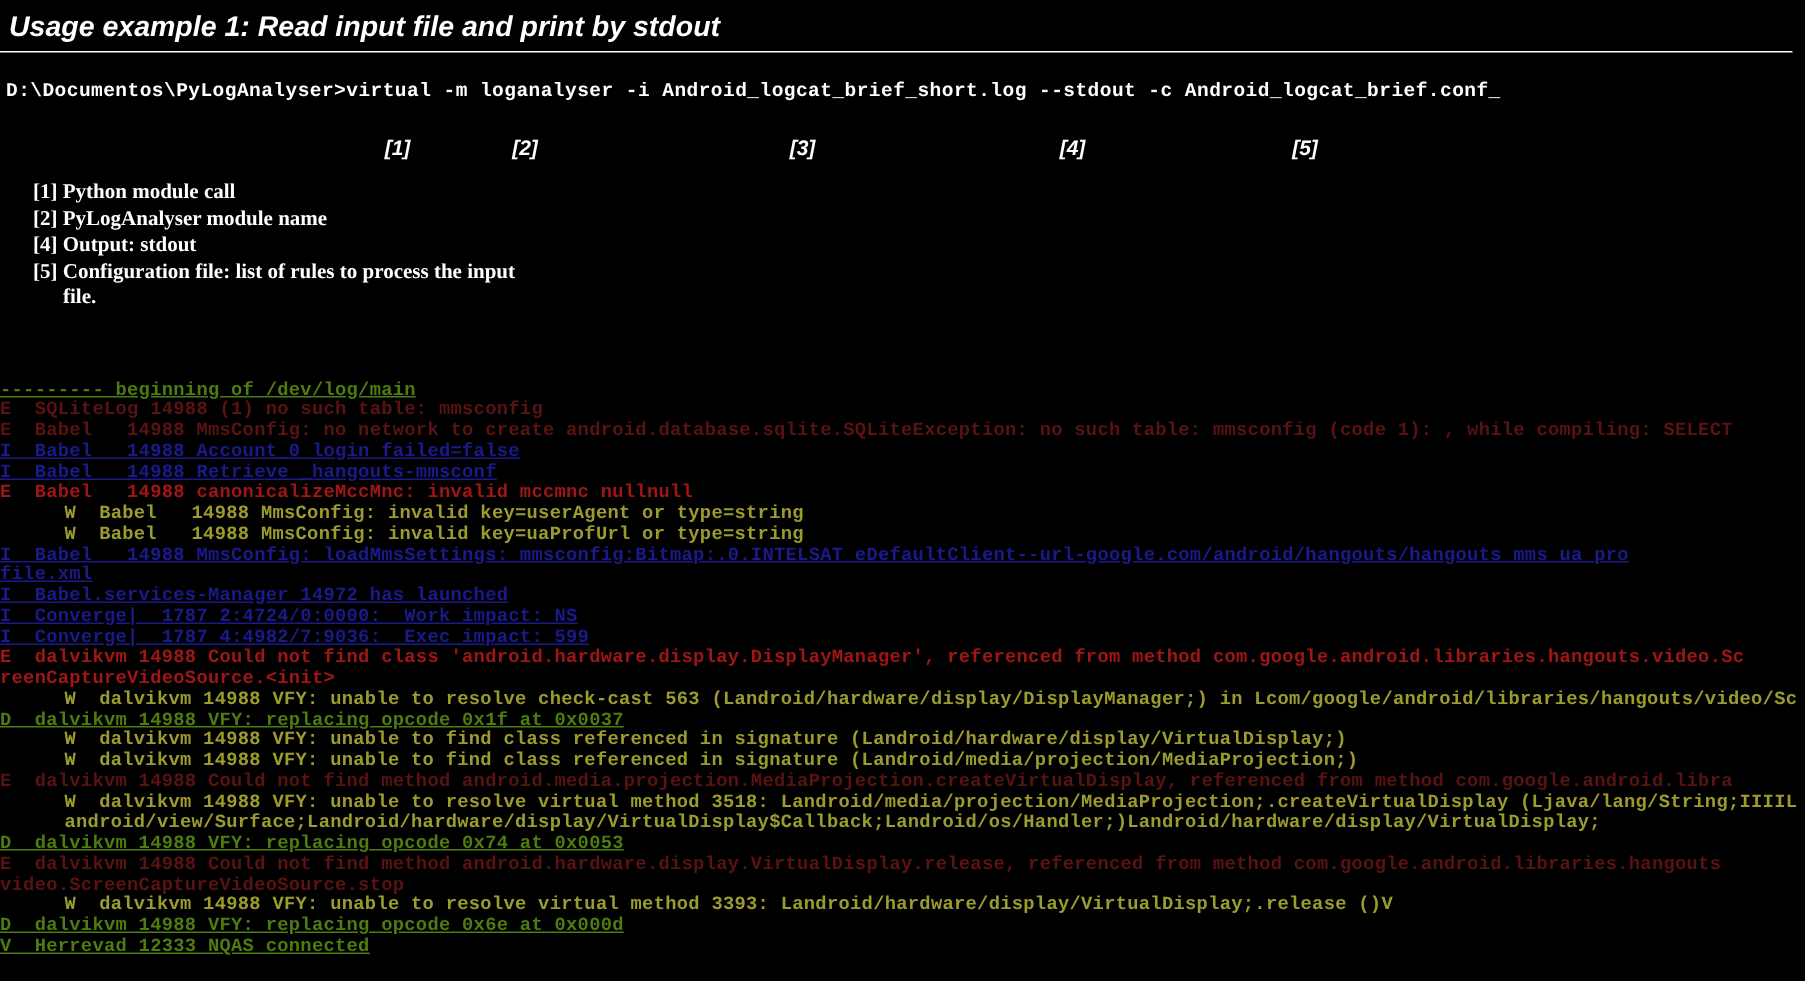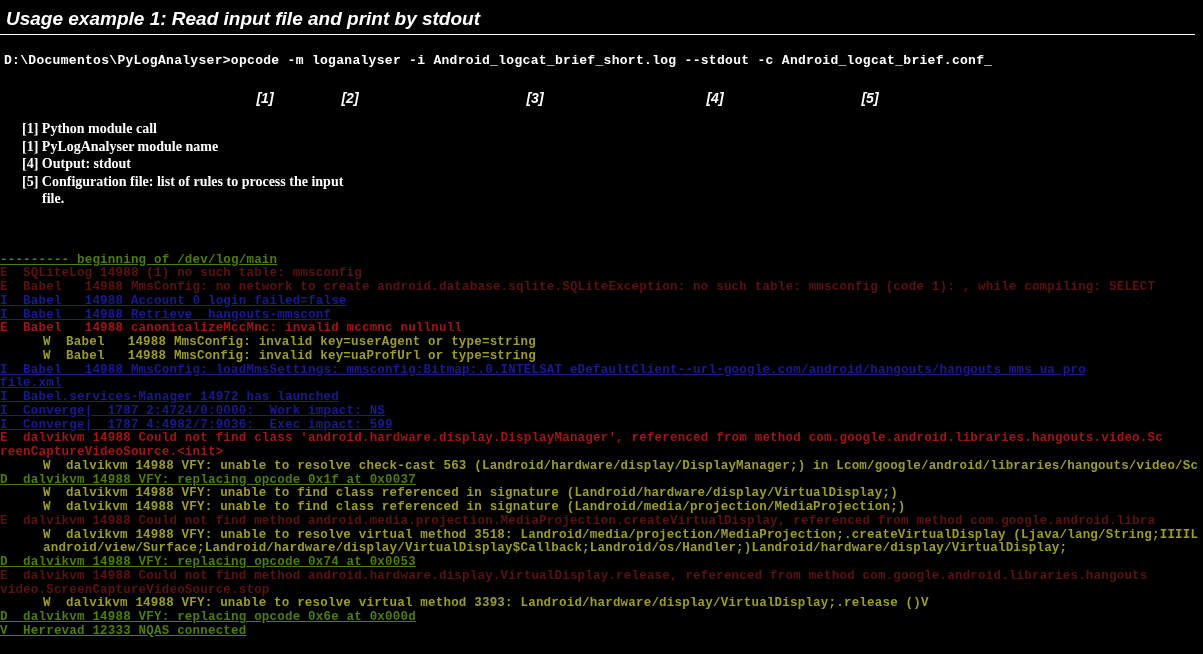--- a/index.html
+++ b/index.html
@@ -64,27 +64,27 @@
   .c-darkred { color: #5a1212; }
   .c-red { color: #a01616; }
   .c-olive { color: #9c9c2e; padding-left: 43px; }
   .c-darkblue { color: #1a1a8c; text-decoration: underline; }
 </style>
 </head>
 <body>
 
 <div class="title">Usage example 1: Read input file and print by stdout</div>
 
-<div class="cmdline"><span>D:\Documentos\PyLogAnalyser&gt;</span><span>opcode -m</span> <span>loganalyser</span> <span>-i Android_logcat_brief_short.log</span> <span>--stdout</span> <span>-c Android_logcat_brief.conf_</span></div>
+<div class="cmdline"><span>D:\Documentos\PyLogAnalyser&gt;</span><span>virtual -m</span> <span>loganalyser</span> <span>-i Android_logcat_brief_short.log</span> <span>--stdout</span> <span>-c Android_logcat_brief.conf_</span></div>
 
 <div class="annot-row">
 <span style="width:225px"></span><span style="width:80px">[1]</span><span style="width:90px">[2]</span><span style="width:280px">[3]</span><span style="width:80px">[4]</span><span style="width:230px">[5]</span>
 </div>
 
 <div class="legend">
   <div>[1] Python module call</div>
-  <div>[1] PyLogAnalyser module name</div>
+  <div>[2] PyLogAnalyser module name</div>
   <div>[4] Output: stdout</div>
   <div>[5] Configuration file: list of rules to process the input</div>
   <div class="indent">file.</div>
 </div>
 
 <div class="logblock" id="logblock"><div class="log-line c-white">--------- beginning of /dev/log/main</div><div class="log-line c-darkred">E  SQLiteLog 14988 (1) no such table: mmsconfig</div><div class="log-line c-darkred">E  Babel   14988 MmsConfig: no network to create android.database.sqlite.SQLiteException: no such table: mmsconfig (code 1): , while compiling: SELECT</div><div class="log-line c-darkblue">I  Babel   14988 Account_0 login failed=false</div><div class="log-line c-darkblue">I  Babel   14988 Retrieve _hangouts-mmsconf</div><div class="log-line c-red">E  Babel   14988 canonicalizeMccMnc: invalid mccmnc nullnull</div><div class="log-line c-olive">W  Babel   14988 MmsConfig: invalid key=userAgent or type=string</div><div class="log-line c-olive">W  Babel   14988 MmsConfig: invalid key=uaProfUrl or type=string</div><div class="log-line c-darkblue">I  Babel   14988 MmsConfig: loadMmsSettings: mmsconfig:Bitmap:.0.INTELSAT_eDefaultClient--url-google.com/android/hangouts/hangouts_mms_ua_pro</div><div class="log-line c-darkblue">file.xml</div><div class="log-line c-darkblue">I  Babel.services-Manager 14972 has launched</div><div class="log-line c-darkblue">I  Converge|  1787 2:4724/0:0000:  Work impact: NS</div><div class="log-line c-darkblue">I  Converge|  1787 4:4982/7:9036:  Exec impact: 599</div><div class="log-line c-red">E  dalvikvm 14988 Could not find class 'android.hardware.display.DisplayManager', referenced from method com.google.android.libraries.hangouts.video.Sc</div><div class="log-line c-red">reenCaptureVideoSource.&lt;init&gt;</div><div class="log-line c-olive">W  dalvikvm 14988 VFY: unable to resolve check-cast 563 (Landroid/hardware/display/DisplayManager;) in Lcom/google/android/libraries/hangouts/video/Sc</div><div class="log-line c-white">D  dalvikvm 14988 VFY: replacing opcode 0x1f at 0x0037</div><div class="log-line c-olive">W  dalvikvm 14988 VFY: unable to find class referenced in signature (Landroid/hardware/display/VirtualDisplay;)</div><div class="log-line c-olive">W  dalvikvm 14988 VFY: unable to find class referenced in signature (Landroid/media/projection/MediaProjection;)</div><div class="log-line c-darkred">E  dalvikvm 14988 Could not find method android.media.projection.MediaProjection.createVirtualDisplay, referenced from method com.google.android.libra</div><div class="log-line c-olive">W  dalvikvm 14988 VFY: unable to resolve virtual method 3518: Landroid/media/projection/MediaProjection;.createVirtualDisplay (Ljava/lang/String;IIIIL</div><div class="log-line c-olive">android/view/Surface;Landroid/hardware/display/VirtualDisplay$Callback;Landroid/os/Handler;)Landroid/hardware/display/VirtualDisplay;</div><div class="log-line c-white">D  dalvikvm 14988 VFY: replacing opcode 0x74 at 0x0053</div><div class="log-line c-darkred">E  dalvikvm 14988 Could not find method android.hardware.display.VirtualDisplay.release, referenced from method com.google.android.libraries.hangouts</div><div class="log-line c-darkred">video.ScreenCaptureVideoSource.stop</div><div class="log-line c-olive">W  dalvikvm 14988 VFY: unable to resolve virtual method 3393: Landroid/hardware/display/VirtualDisplay;.release ()V</div><div class="log-line c-white">D  dalvikvm 14988 VFY: replacing opcode 0x6e at 0x000d</div><div class="log-line c-white">V  Herrevad 12333 NQAS connected</div></div>
 
 </body></html>

